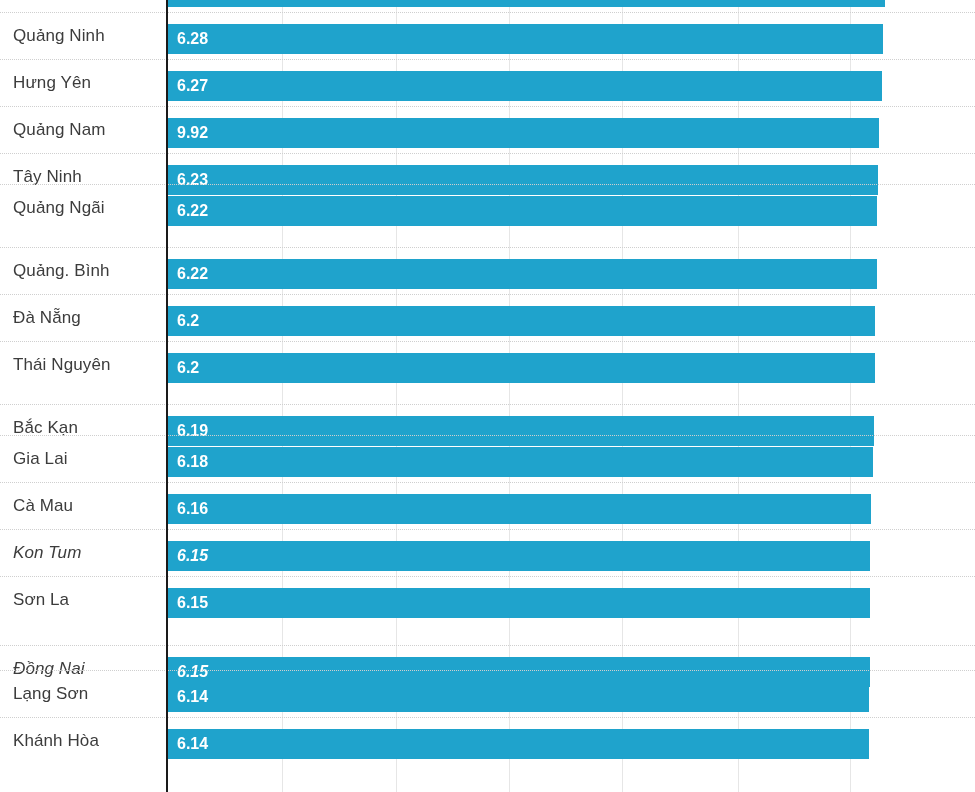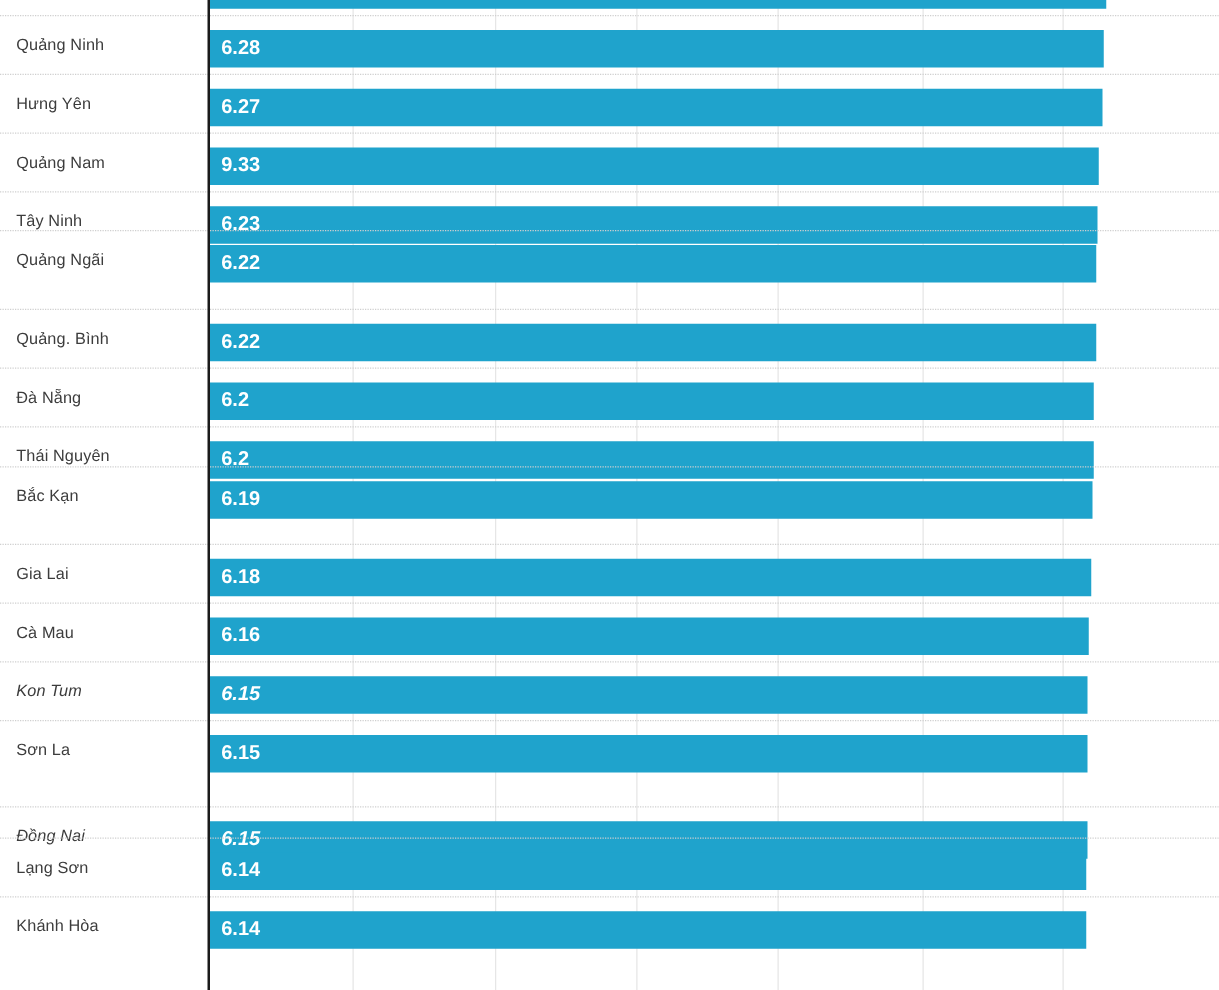--- a/index.html
+++ b/index.html
@@ -63,21 +63,21 @@
     width: 975px;
     height: 0;
     border-top: 1px dotted #cfcfcf;
   }
   .cat-label {
     position: absolute;
     left: 13px;
     top: 0;
     height: 47px;
     line-height: 47px;
-    font-size: 13px;
+    font-size: 17px;
     color: #3c3c3c;
     white-space: nowrap;
     letter-spacing: 0.1px;
   }
   .bar-wrap {
     position: absolute;
     left: 168px;
     top: 12px;
     height: 30px;
   }
@@ -139,21 +139,21 @@
           <div class="bar" style="background: rgb(31, 163, 204);">
             <div class="bar-value" style="color: rgb(255, 255, 255);">6.27</div>
           </div>
         </div>
       </div>
       <div class="row" style="top: 106px;">
         <div class="row-sep"></div>
         <div class="cat-label">Quảng Nam</div>
         <div class="bar-wrap" style="width: 711px;">
           <div class="bar" style="background: rgb(31, 163, 204);">
-            <div class="bar-value" style="color: rgb(255, 255, 255);">9.33</div>
+            <div class="bar-value" style="color: rgb(255, 255, 255);">9.92</div>
           </div>
         </div>
       </div>
       <div class="row" style="top: 153px;">
         <div class="row-sep"></div>
         <div class="cat-label">Tây Ninh</div>
         <div class="bar-wrap" style="width: 710px;">
           <div class="bar" style="background: rgb(31, 163, 204);">
             <div class="bar-value" style="color: rgb(255, 255, 255);">6.23</div>
           </div>
@@ -188,21 +188,21 @@
       </div>
       <div class="row" style="top: 341px;">
         <div class="row-sep"></div>
         <div class="cat-label">Thái Nguyên</div>
         <div class="bar-wrap" style="width: 707px;">
           <div class="bar" style="background: rgb(31, 163, 204);">
             <div class="bar-value" style="color: rgb(255, 255, 255);">6.2</div>
           </div>
         </div>
       </div>
-      <div class="row" style="top: 373px;">
+      <div class="row" style="top: 404px;">
         <div class="row-sep"></div>
         <div class="cat-label">Bắc Kạn</div>
         <div class="bar-wrap" style="width: 706px;">
           <div class="bar" style="background: rgb(31, 163, 204);">
             <div class="bar-value" style="color: rgb(255, 255, 255);">6.19</div>
           </div>
         </div>
       </div>
       <div class="row" style="top: 435px;">
         <div class="row-sep"></div>

